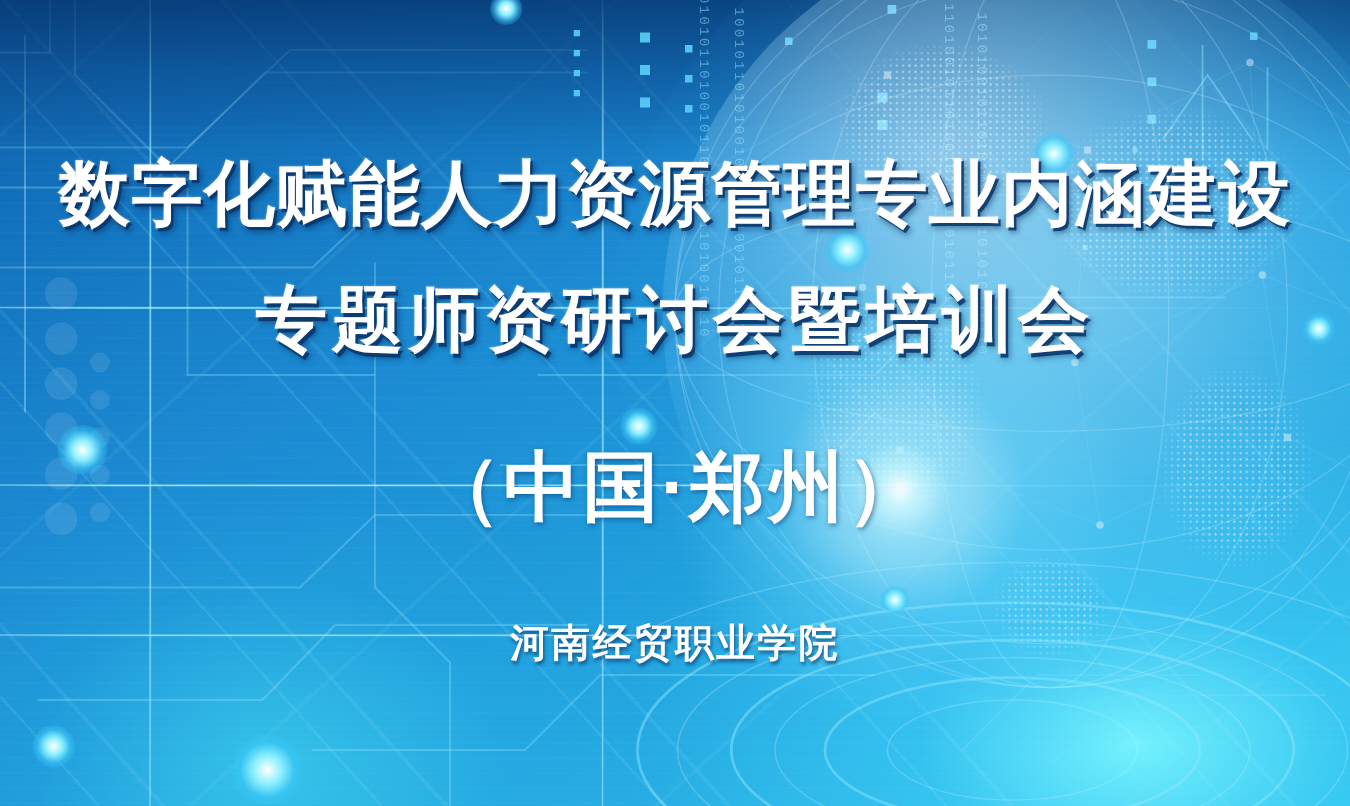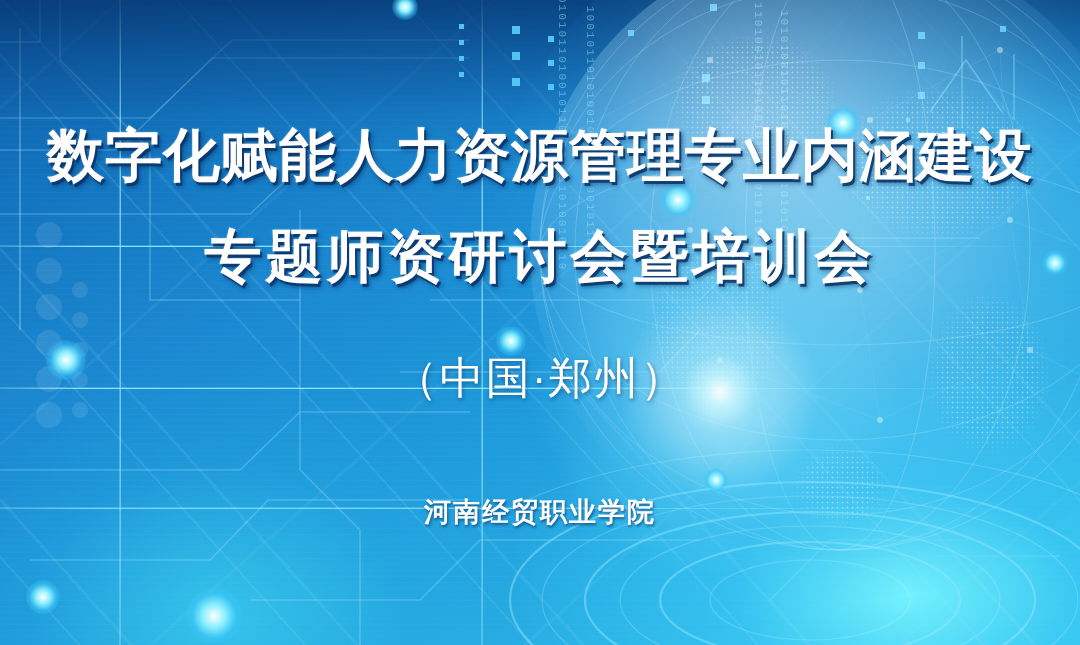--- a/index.html
+++ b/index.html
@@ -175,34 +175,34 @@
       2px 3px 0 rgba(8,52,105,0.85),
       3px 4px 5px rgba(5,40,90,0.55),
       0 0 2px rgba(255,255,255,0.5);
   }
   #title1 { position: absolute; top: 127px; left: 50%; transform: translateX(-50%); }
   #title2 { position: absolute; top: 228px; left: 50%; transform: translateX(-50%); letter-spacing: 4px; }
 
   .subtitle {
     position: absolute; top: 349px; left: 50%; transform: translateX(-50%);
     color: #ffffff;
-    font-size: 44px;
-    font-weight: 400;
+    font-size: 61px;
+    font-weight: 700;
     letter-spacing: 2px;
     white-space: nowrap;
     text-shadow: 1px 2px 4px rgba(8,52,105,0.55);
   }
 
   .orgs {
     position: absolute; top: 493px; left: 50%; transform: translateX(-50%);
     text-align: center;
   }
   .org-line {
     color: #ffffff;
-    font-size: 27px;
+    font-size: 31px;
     font-weight: bold;
     letter-spacing: 2px;
     line-height: 1.45;
     white-space: nowrap;
     text-shadow: 1px 2px 3px rgba(8,52,105,0.70);
   }
 </style>
 </head>
 <body>
 

